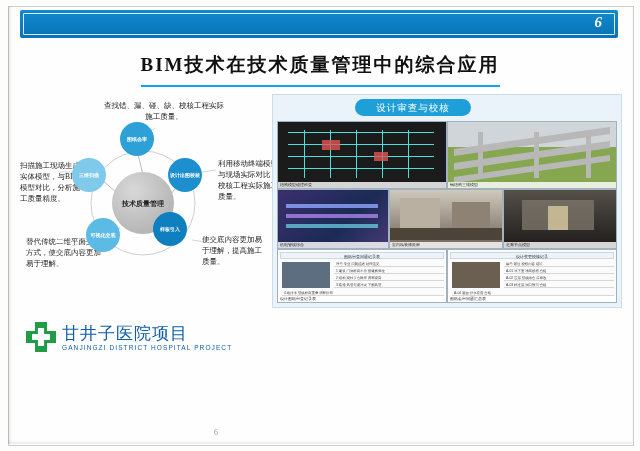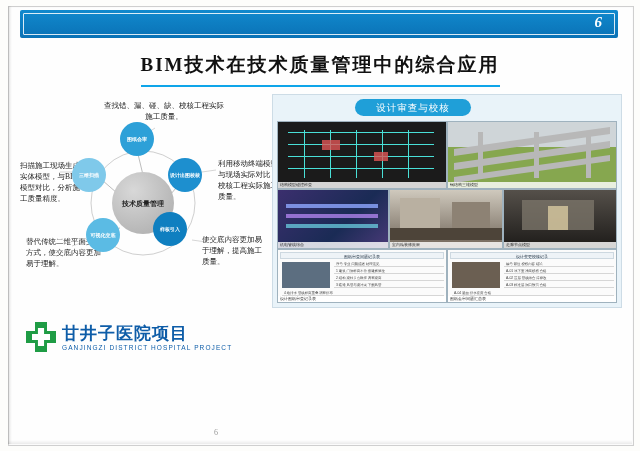--- a/index.html
+++ b/index.html
@@ -263,21 +263,21 @@
   .logo .cross .cr-in {
     position: absolute; left: 6px; top: 6px; width: 18px; height: 18px;
     background: #ffffff;
     clip-path: polygon(0% 33%, 33% 33%, 33% 0%, 67% 0%, 67% 33%, 100% 33%, 100% 67%, 67% 67%, 67% 100%, 33% 100%, 33% 67%, 0% 67%);
   }
   .logo .cn {
     position: absolute;
     left: 36px;
     top: 0px;
     font-size: 17px;
-    font-weight: bold;
+    font-weight: normal;
     color: #0e5da8;
     letter-spacing: 1px;
     font-family: "Liberation Serif", serif;
   }
   .logo .en {
     position: absolute;
     left: 36px;
     top: 22px;
     font-size: 6.5px;
     color: #0e5da8;

